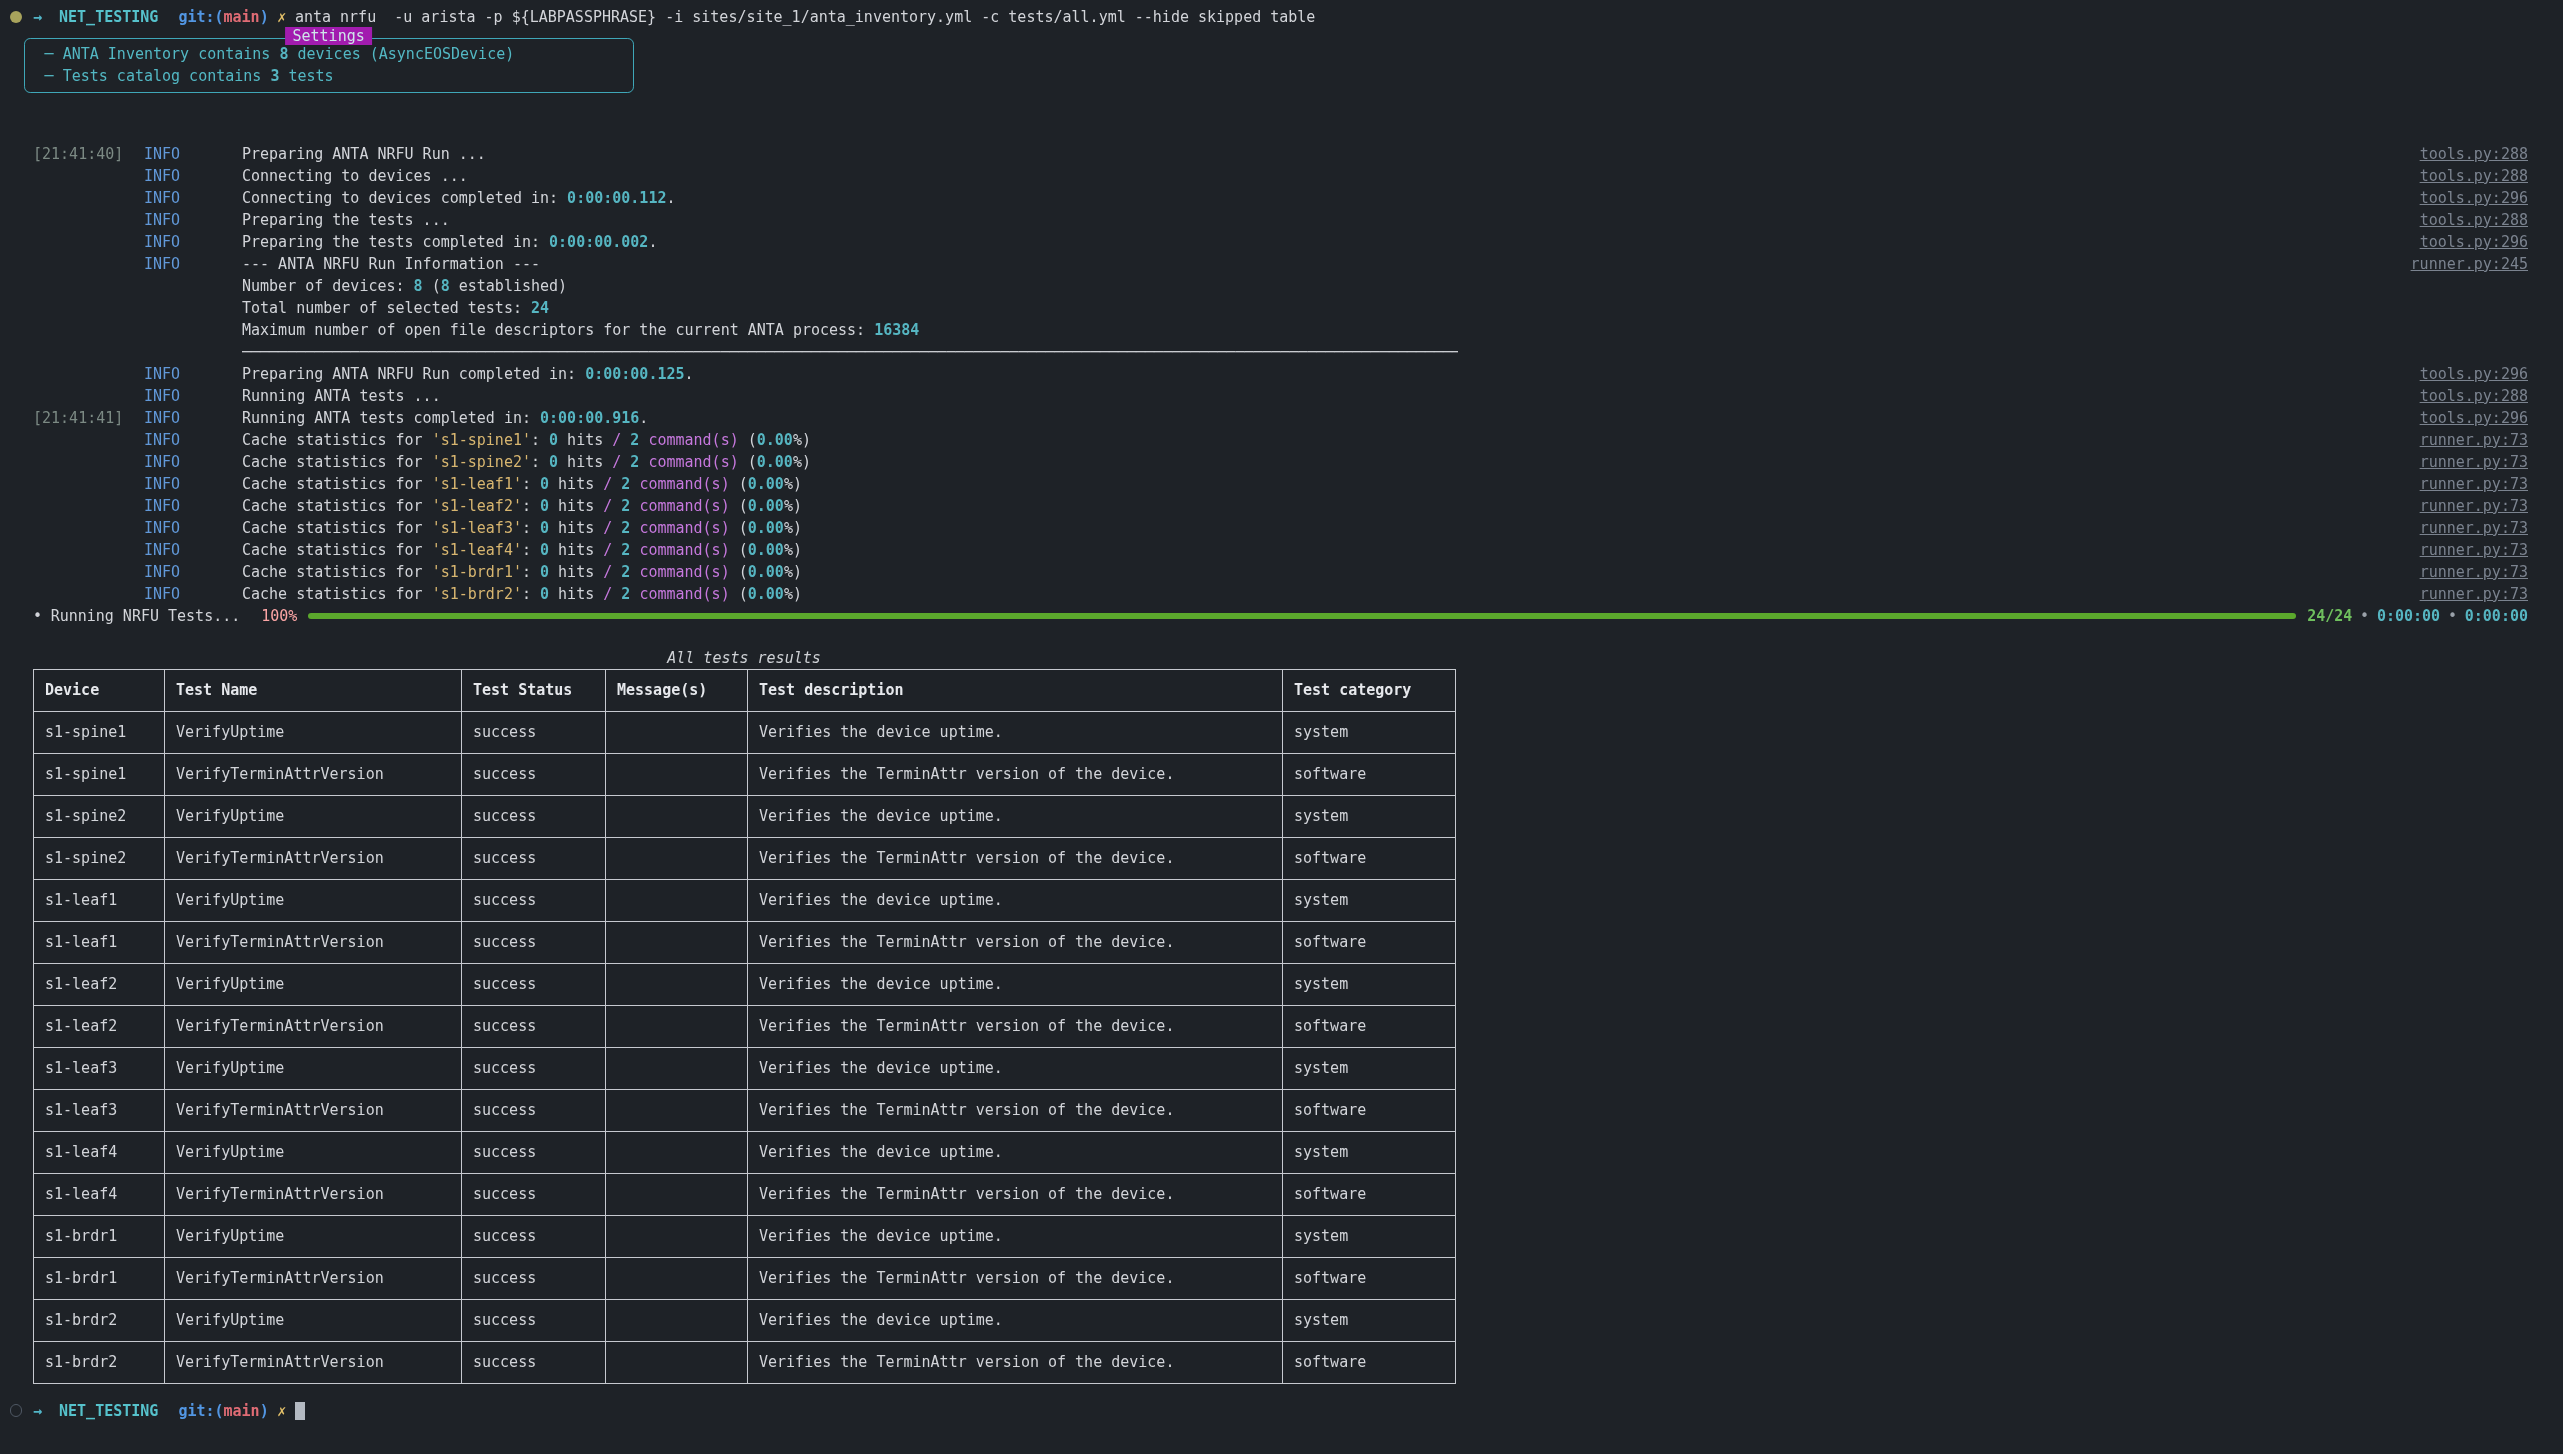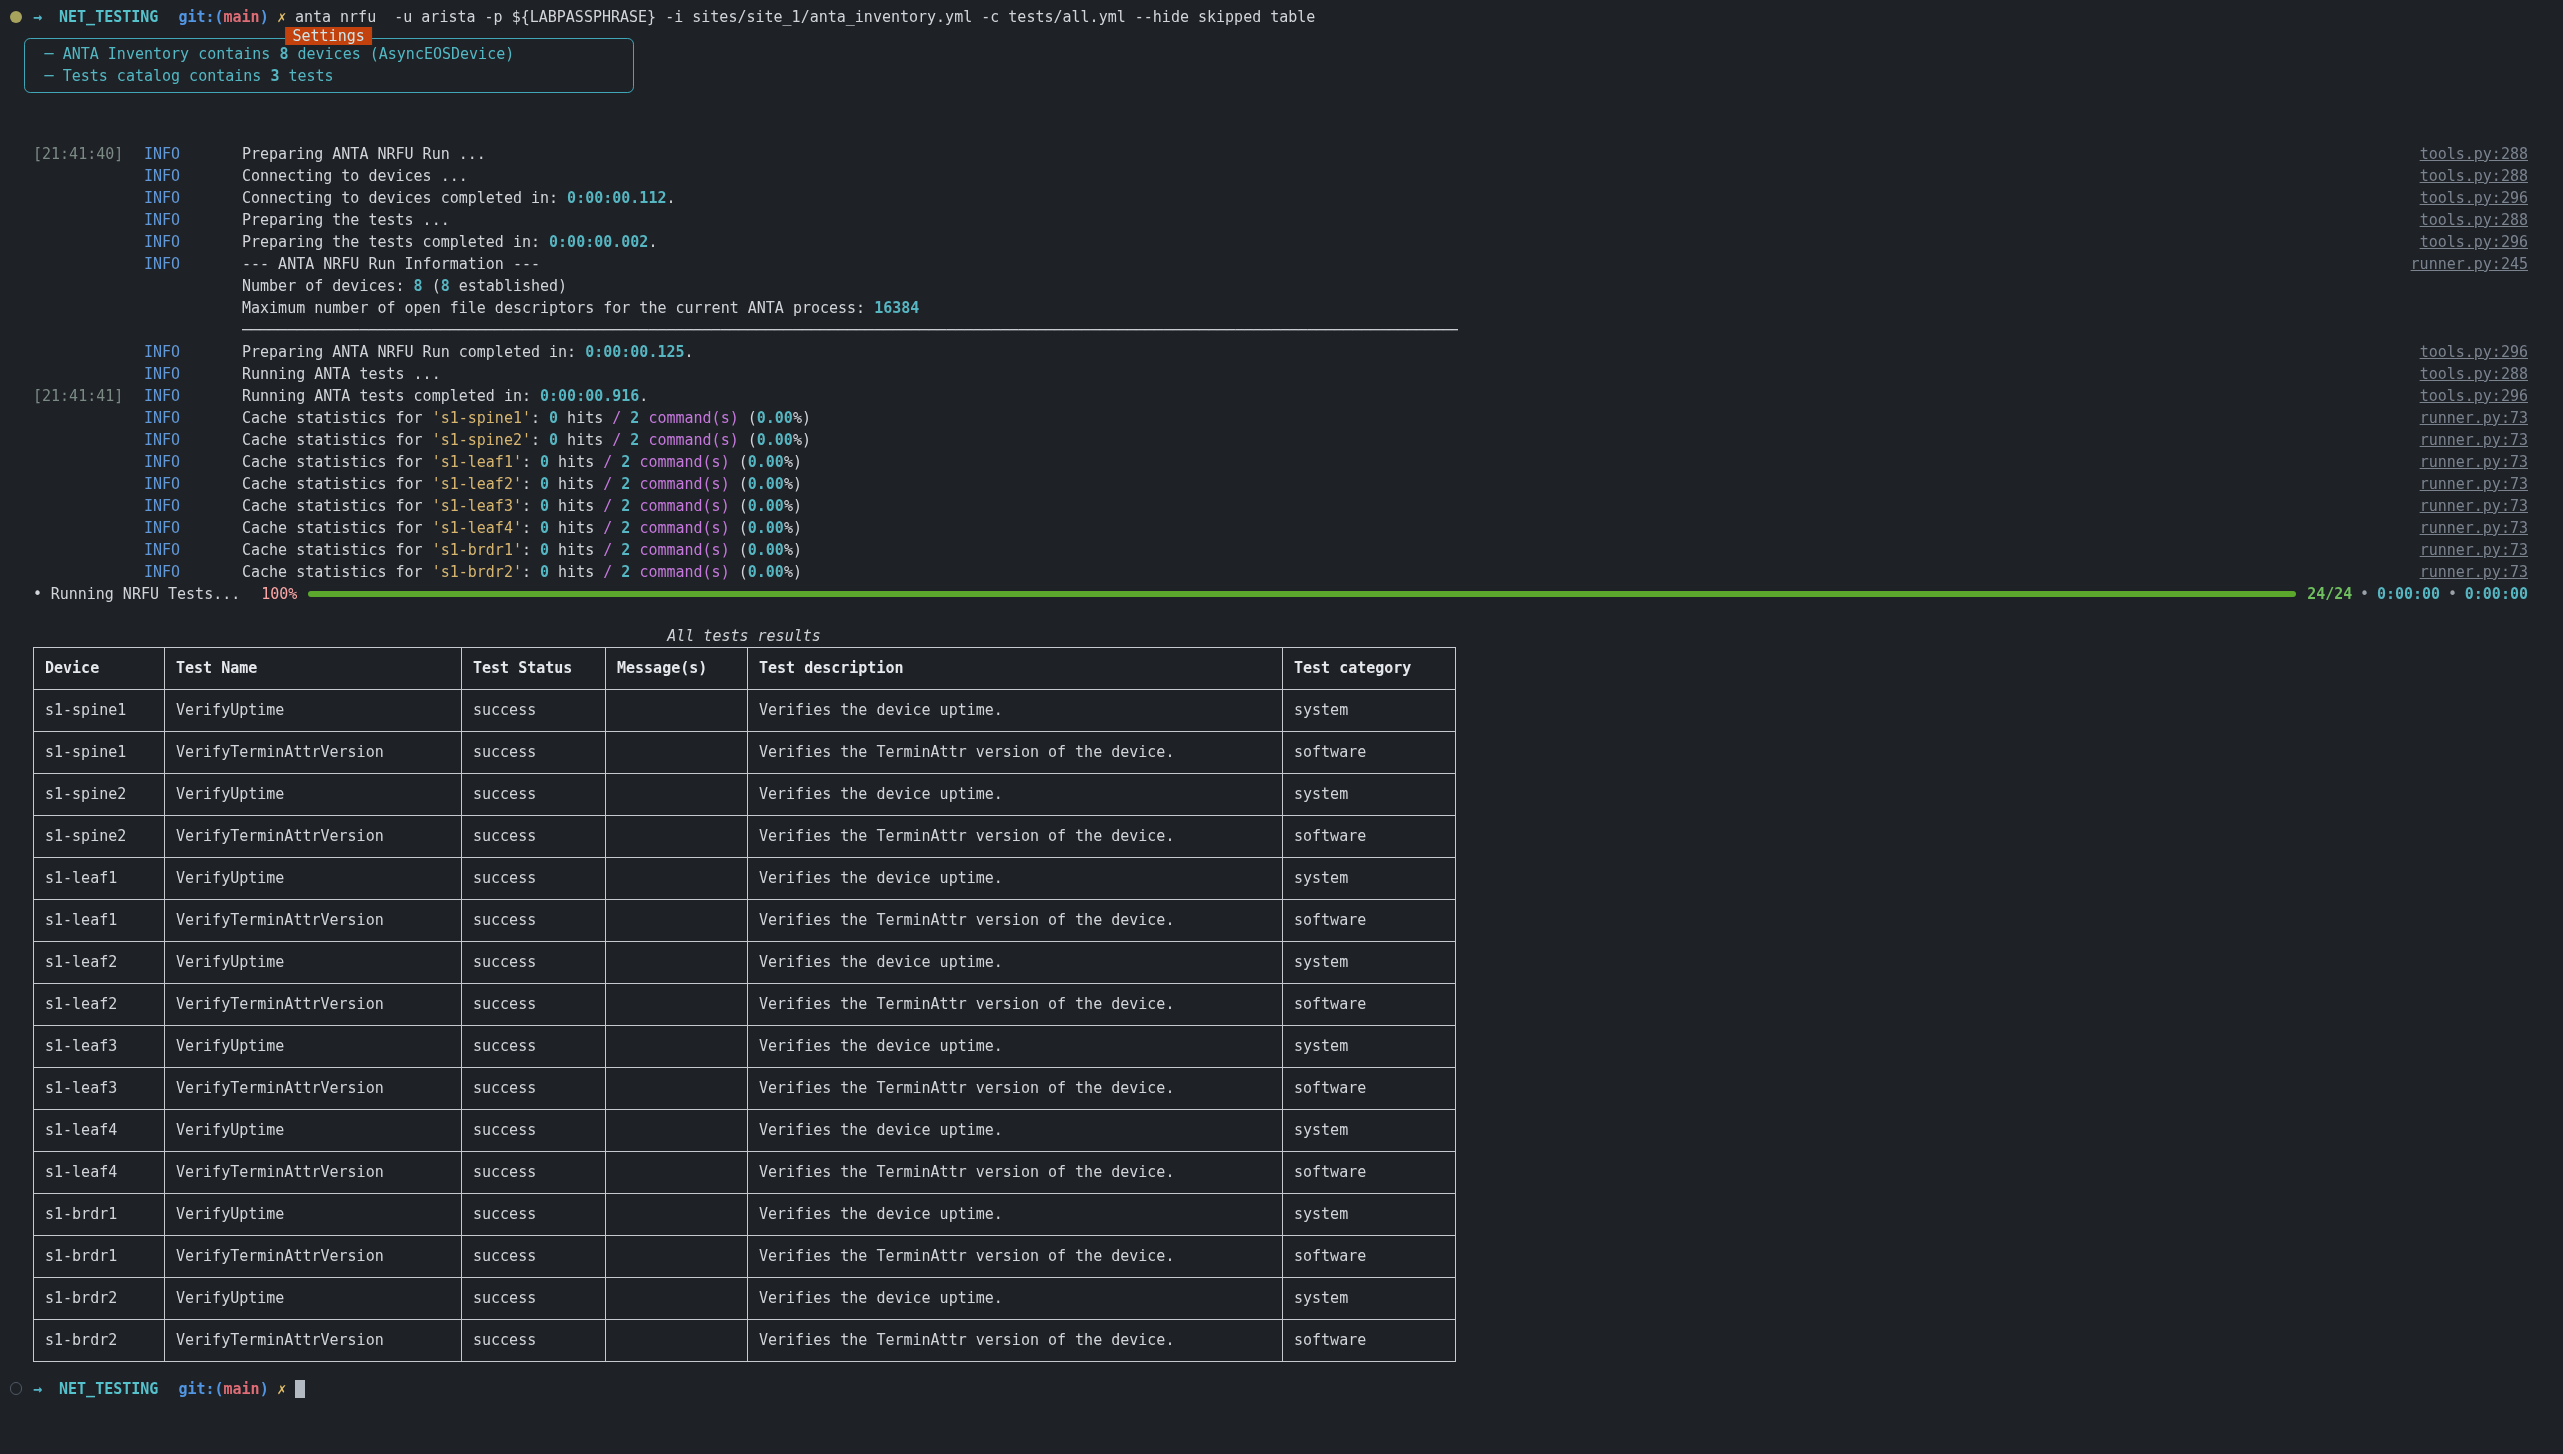--- a/index.html
+++ b/index.html
@@ -22,21 +22,21 @@
   .p-git { color: #5296e3; font-weight: bold; margin-top: 48px; }
   .p-branch { color: #e06c75; font-weight: bold; }
   .p-dirty { color: #e3c069; font-weight: bold; margin: 0 8.6px; }
   .p-cmd { color: #d2d4d9; }
   .cursor { display: inline-block; width: 10px; height: 18.7px; background: #b4bac2; vertical-align: middle; }
 
   
   .settings-panel { position: relative; width: 610px; margin: 9.4px 0 50px -9.4px;
     border: 1.6px solid #3fa7b8; border-radius: 6.2px; padding: 4.7px 11px 4.7px 20px; }
   .settings-title { position: absolute; top: -11.7px; left: 50%; transform: translateX(-50%);
-    background: #c2410c; padding: 0 7.8px; color: #cfe6ea; }
+    background: #a21caf; padding: 0 7.8px; color: #cfe6ea; }
 
   
   .log-line { display: flex; }
   .col-time { flex: 0 0 111px; }
   .col-level { flex: 0 0 98px; }
   .col-msg { flex: 0 1 auto; max-width: 1216px; overflow: hidden; }
   .col-path { margin-left: auto; }
   .sg-p { color: #d2d4d9; }
   .sg-n { color: #56b6c2; font-weight: bold; }
   .sg-s { color: #d8b670; }
@@ -118,20 +118,25 @@
       <div class="line log-line">
         <span class="col-time sg-time"></span>
         <span class="col-level sg-info">INFO</span>
         <span class="col-msg"><span class="sg-p">--- ANTA NRFU Run Information ---</span></span>
         <span class="col-path sg-path">runner.py:245</span>
       </div>
       <div class="line log-line">
         <span class="col-time sg-time"></span>
         <span class="col-level sg-info"></span>
         <span class="col-msg"><span class="sg-p">Number of devices: </span><span class="sg-n">8</span><span class="sg-p"> (</span><span class="sg-n">8</span><span class="sg-p"> established)</span></span>
+      </div>
+      <div class="line log-line">
+        <span class="col-time sg-time"></span>
+        <span class="col-level sg-info"></span>
+        <span class="col-msg"><span class="sg-p">Total number of selected tests: </span><span class="sg-n">24</span></span>
       </div>
       <div class="line log-line">
         <span class="col-time sg-time"></span>
         <span class="col-level sg-info"></span>
         <span class="col-msg"><span class="sg-p">Maximum number of open file descriptors for the current ANTA process: </span><span class="sg-n">16384</span></span>
       </div>
       <div class="line log-line">
         <span class="col-time sg-time"></span>
         <span class="col-level sg-info"></span>
         <span class="col-msg"><span class="sg-p">────────────────────────────────────────────────────────────────────────────────────────────────────────────────────────────────────────────</span></span>

